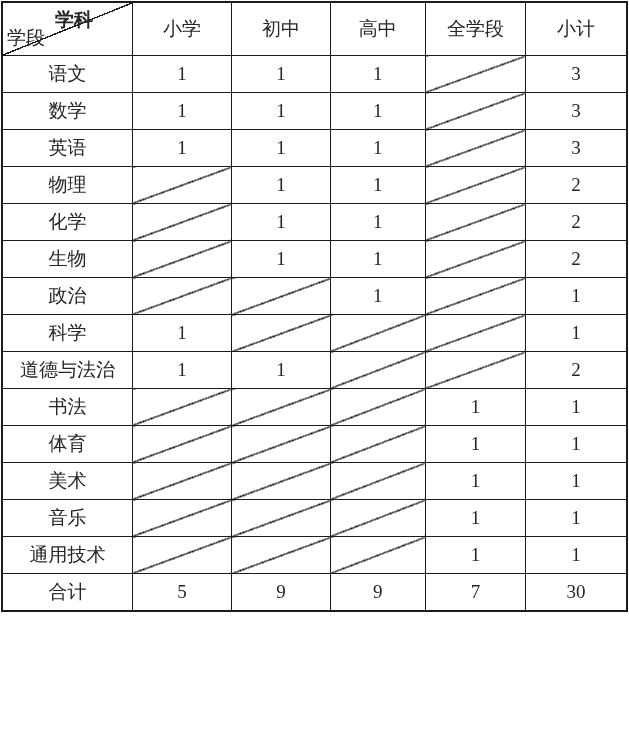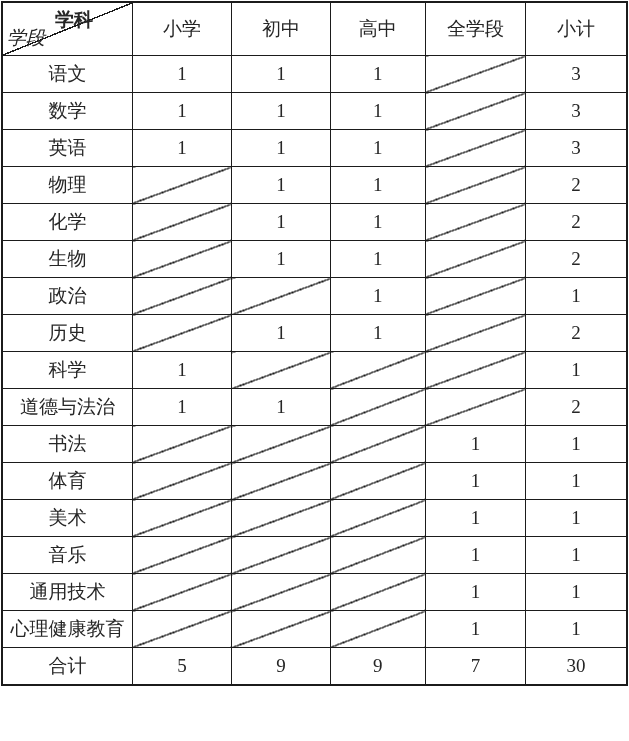--- a/index.html
+++ b/index.html
@@ -42,21 +42,20 @@
   th.corner .subject {
     position: absolute;
     top: 4px;
     left: 52px;
     font-weight: bold;
   }
   th.corner .stage {
     position: absolute;
     bottom: 4px;
     left: 4px;
-    font-style: italic;
   }
 </style>
 </head>
 <body>
 
 <table class="grid">
   <colgroup>
     <col style="width:130px">
     <col style="width:99px">
     <col style="width:98px">
@@ -130,28 +129,20 @@
       </tr>
       <tr>
         <th>政治</th>
         <td class="slash"></td>
         <td class="slash"></td>
         <td>1</td>
         <td class="slash"></td>
         <td>1</td>
       </tr>
       <tr>
-        <th>历史</th>
-        <td class="slash"></td>
-        <td>1</td>
-        <td>1</td>
-        <td class="slash"></td>
-        <td>2</td>
-      </tr>
-      <tr>
         <th>科学</th>
         <td>1</td>
         <td class="slash"></td>
         <td class="slash"></td>
         <td class="slash"></td>
         <td>1</td>
       </tr>
       <tr>
         <th>道德与法治</th>
         <td>1</td>
@@ -187,28 +178,20 @@
       <tr>
         <th>音乐</th>
         <td class="slash"></td>
         <td class="slash"></td>
         <td class="slash"></td>
         <td>1</td>
         <td>1</td>
       </tr>
       <tr>
         <th>通用技术</th>
-        <td class="slash"></td>
-        <td class="slash"></td>
-        <td class="slash"></td>
-        <td>1</td>
-        <td>1</td>
-      </tr>
-      <tr>
-        <th>心理健康教育</th>
         <td class="slash"></td>
         <td class="slash"></td>
         <td class="slash"></td>
         <td>1</td>
         <td>1</td>
       </tr>
       <tr>
         <th>合计</th>
         <td>5</td>
         <td>9</td>

